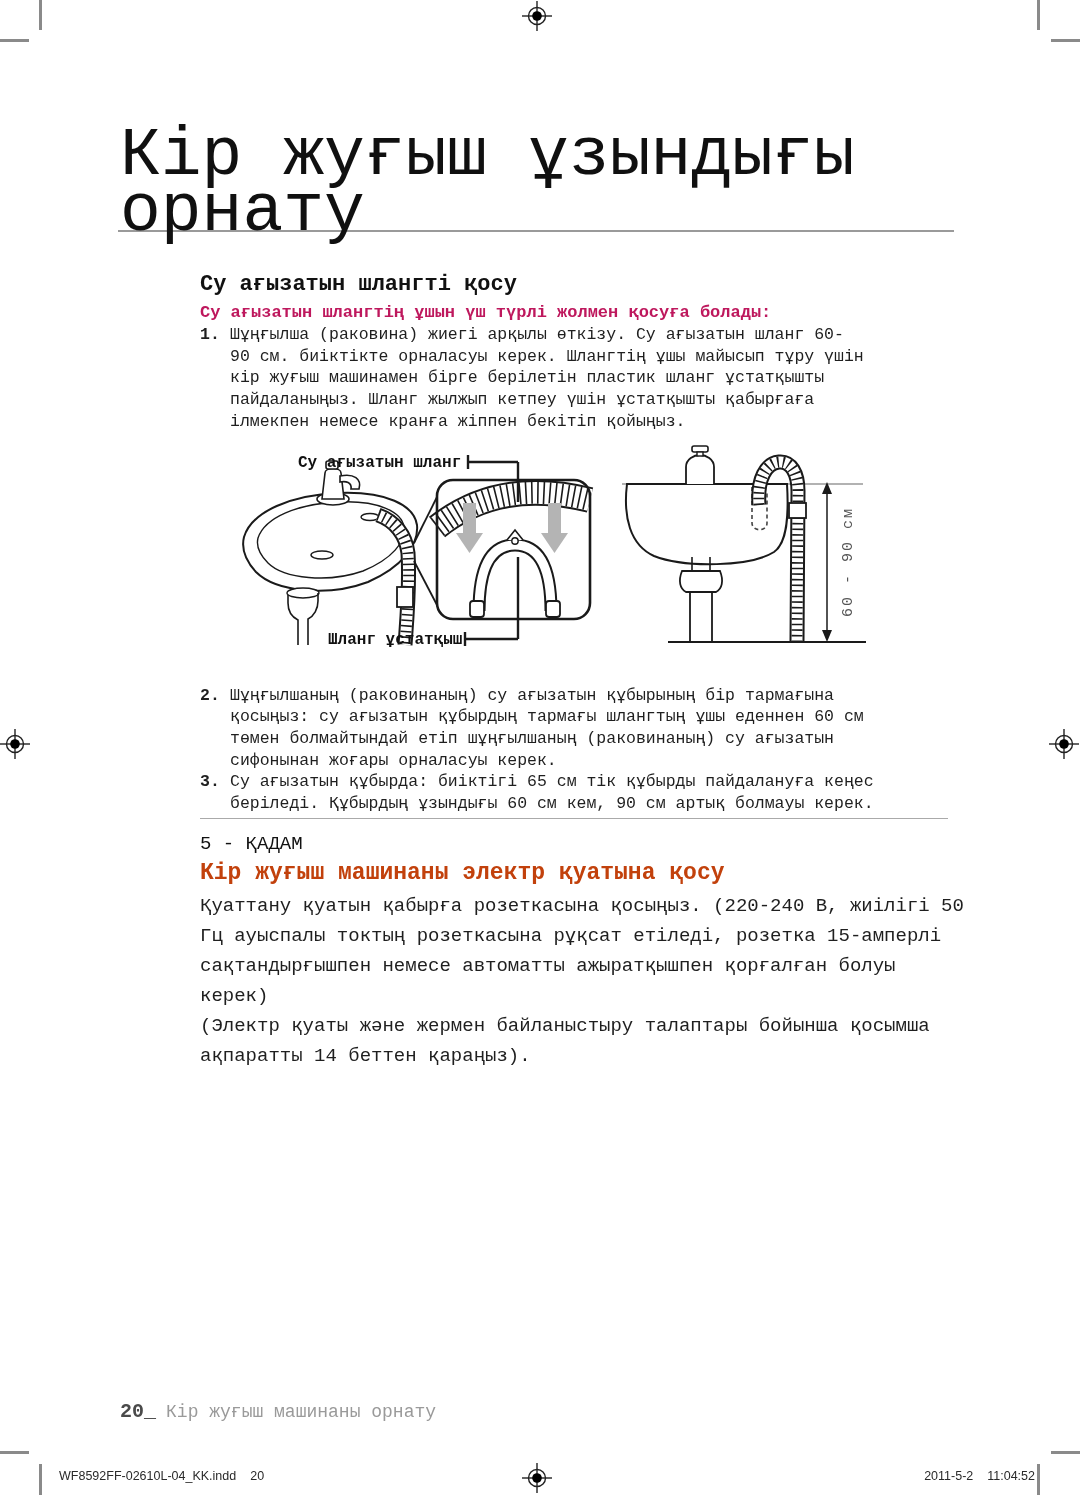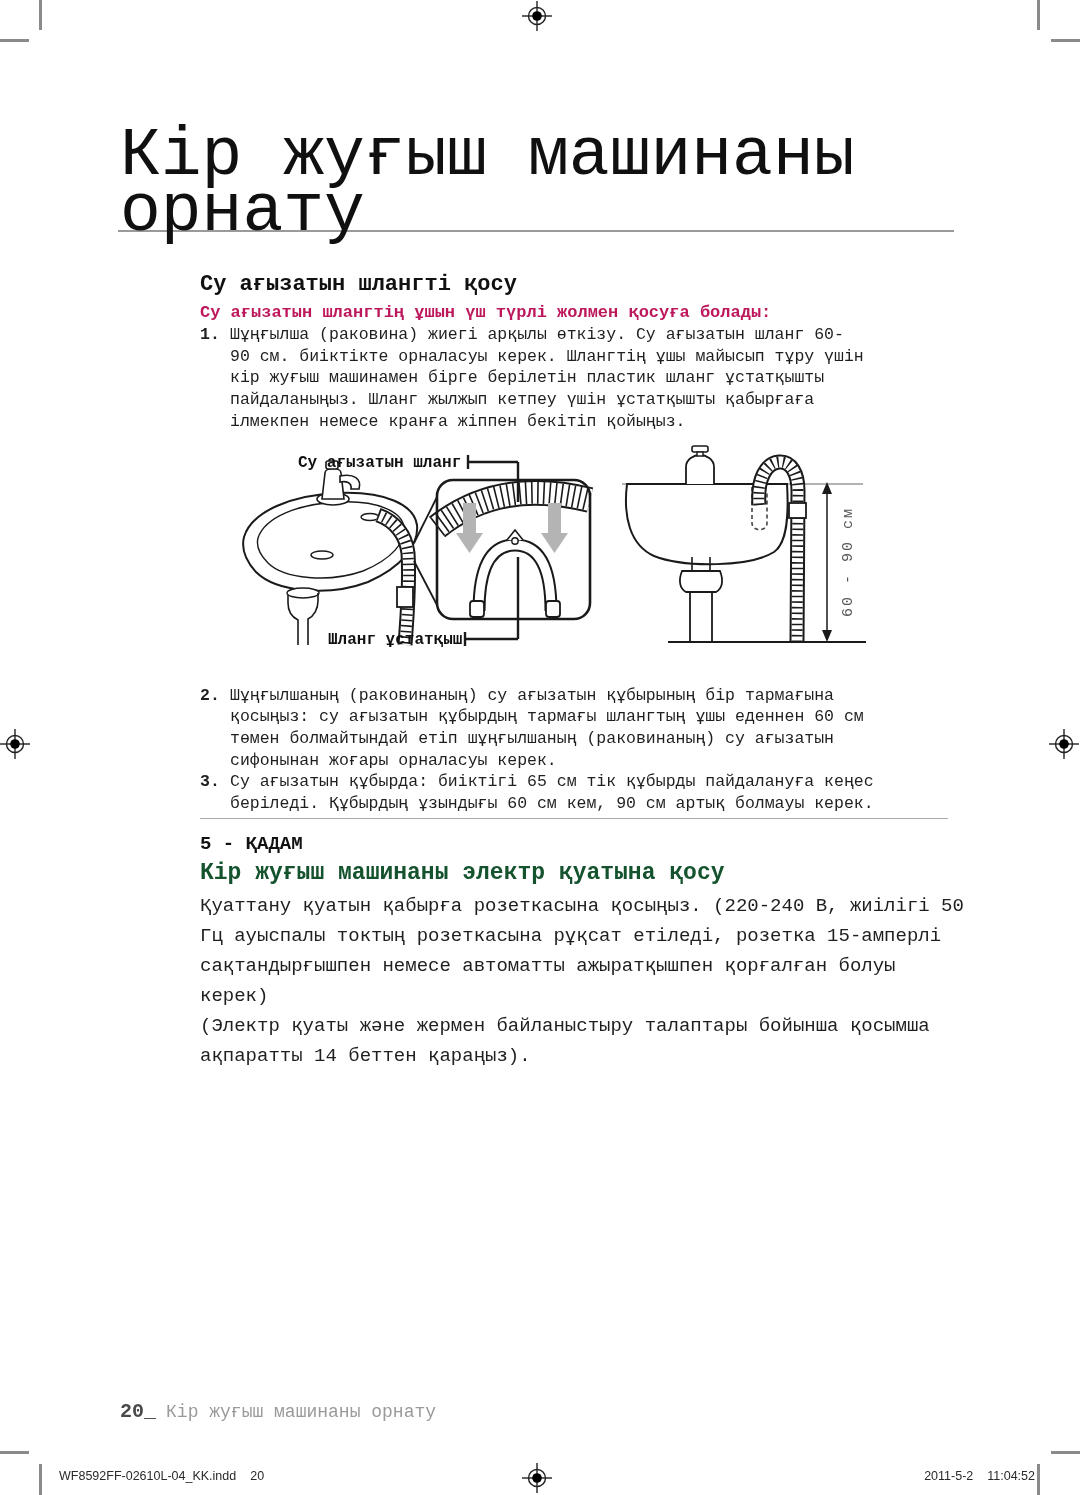--- a/index.html
+++ b/index.html
@@ -15,22 +15,22 @@
   .title-rule{position:absolute;left:118px;top:230px;width:836px;height:2px;background:#9a9a9a;z-index:1;}
   
   .content{position:absolute;left:200px;top:272px;width:770px;}
   .h2{font-size:22px;line-height:26px;font-weight:700;color:#111;margin:0 0 4px 0;}
   .intro{font-size:17px;line-height:22px;font-weight:700;color:#be185d;margin:0;}
   .item{display:flex;margin:0;}
   .item .num{flex:0 0 30px;font-weight:700;font-size:16.5px;line-height:21.7px;}
   .item .txt{flex:1;font-size:16.5px;line-height:21.7px;white-space:pre-line;}
   .figure{margin:12px 0 8px 30px;width:690px;height:232px;}
   .rule2{margin-top:3px;width:748px;height:1.5px;background:#aaa;border:0;}
-  .step{margin:13px 0 0 0;font-size:19px;line-height:24px;font-weight:700;color:#111;}
-  .h3{margin:2px 0 0 0;font-size:23px;line-height:30px;font-weight:700;color:#14532d;}
+  .step{margin:13px 0 0 0;font-size:19px;line-height:24px;font-weight:400;color:#111;}
+  .h3{margin:2px 0 0 0;font-size:23px;line-height:30px;font-weight:700;color:#c2410c;}
   .para{margin:3px 0 16px 0;font-size:19px;line-height:30px;white-space:pre-line;}
   
   .footer{position:absolute;left:120px;top:1400px;white-space:nowrap;}
   .footer .pg{font-size:20px;font-weight:700;color:#4a4a4a;}
   .footer .ftxt{font-size:18px;color:#9a9a9a;margin-left:10px;}
   .printline{position:absolute;top:1469px;font-family:"Liberation Sans",sans-serif;
              font-size:12.5px;color:#2a2a2a;white-space:nowrap;}
   .printline.left{left:59px;}
   .printline.right{right:45px;}
   .printline span{margin-right:0;text-align:center;}
@@ -81,21 +81,21 @@
   <div class="regmark" style="left:522px;top:1463px;">
     <svg width="30" height="30" viewBox="0 0 30 30">
         <line x1="15" y1="0" x2="15" y2="30" stroke="#222" stroke-width="1.4"></line>
         <line x1="0" y1="15" x2="30" y2="15" stroke="#222" stroke-width="1.4"></line>
         <circle cx="15" cy="15" r="8.5" fill="none" stroke="#222" stroke-width="1.4"></circle>
         <circle cx="15" cy="15" r="4.8" fill="#000"></circle>
       </svg>
   </div>
 
   <div class="title-rule"></div>
-  <div class="title"><span>Кір жуғыш машинаны</span>
+  <div class="title"><span>Кір жуғыш ұзындығы</span>
 <span>орнату</span></div>
 
   <div class="content">
 
     <div class="h2">Су ағызатын шлангті қосу</div>
     <div class="intro">Су ағызатын шлангтің ұшын үш түрлі жолмен қосуға болады:</div>
 
     <div class="item">
       <span class="num">1.</span>
       <div class="txt">Шұңғылша (раковина) жиегі арқылы өткізу. Су ағызатын шланг 60-

